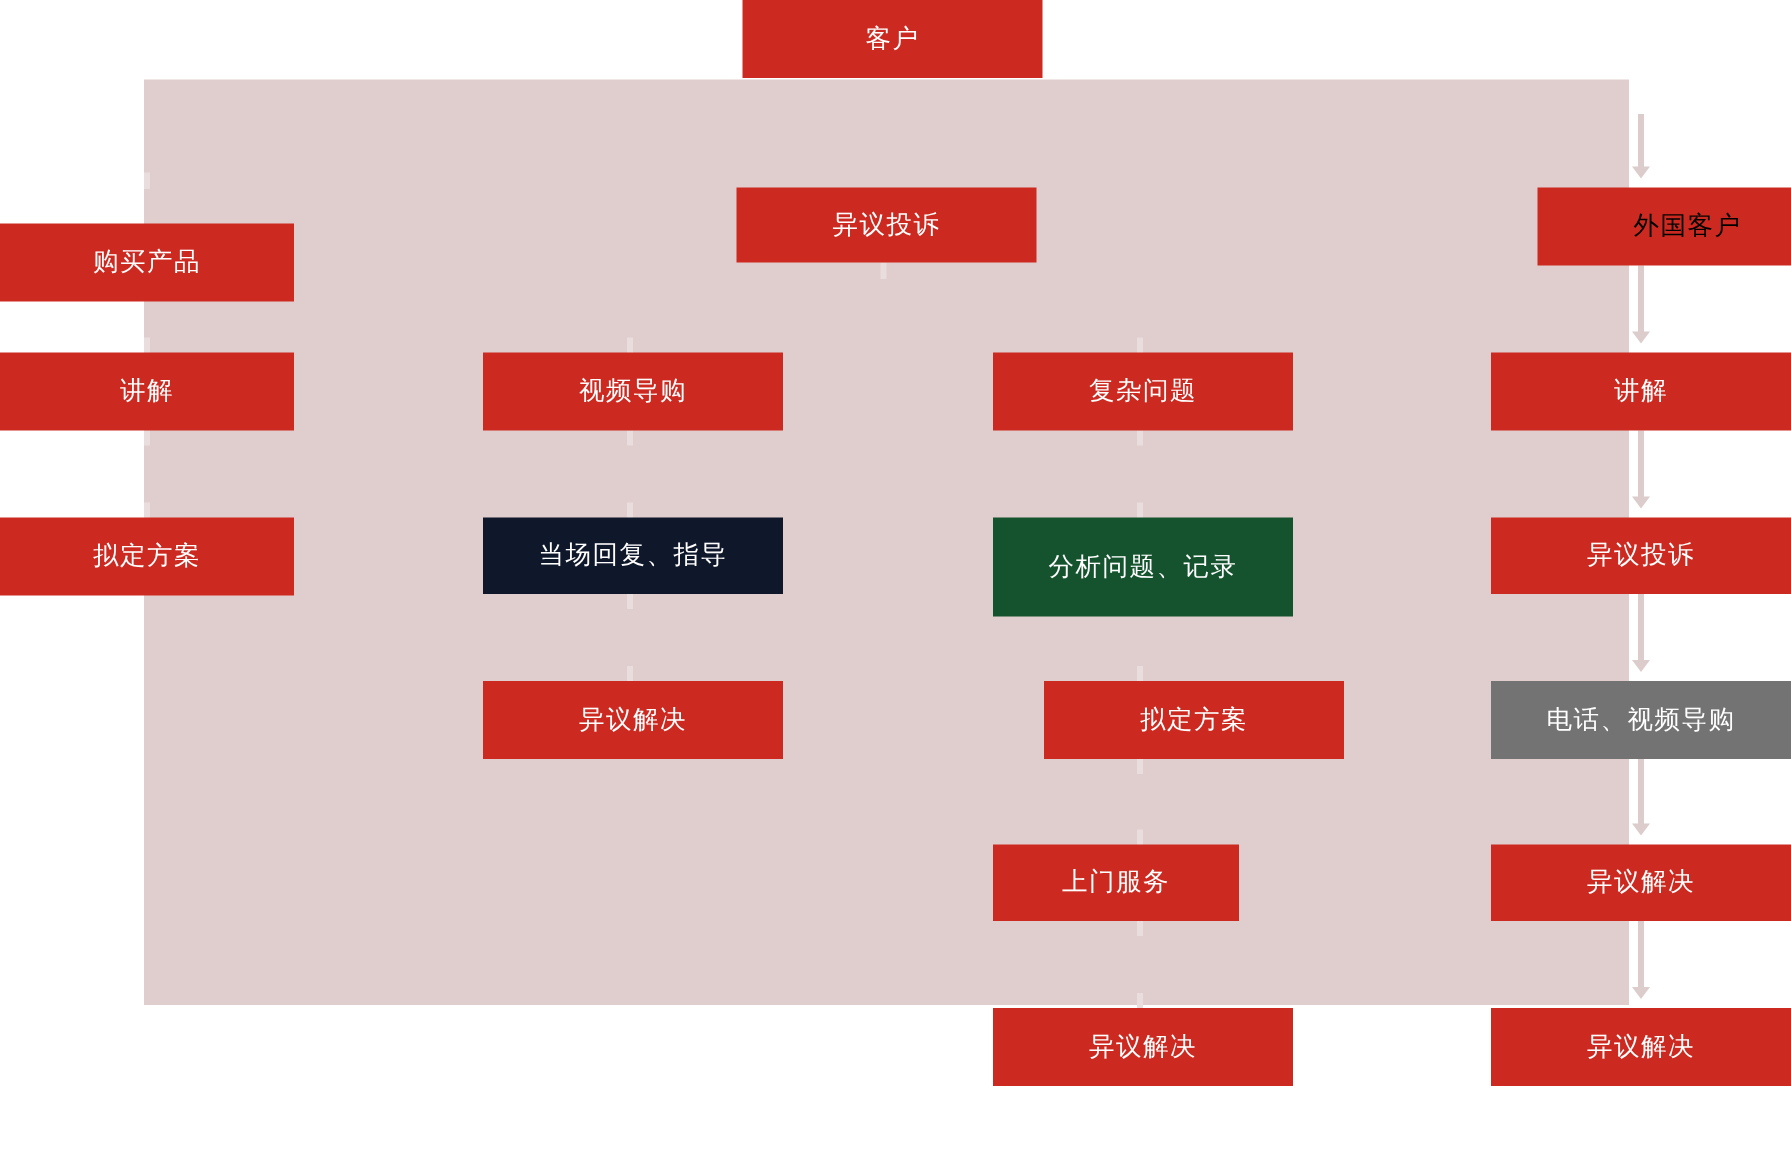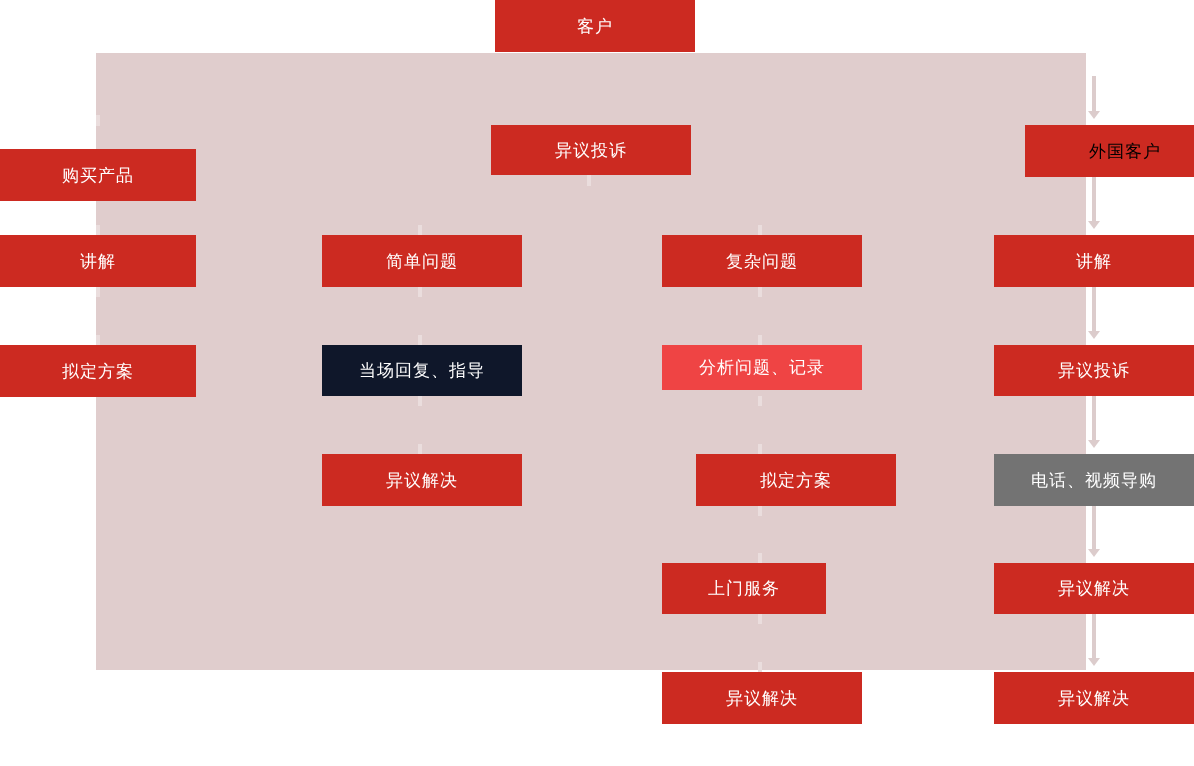--- a/index.html
+++ b/index.html
@@ -117,32 +117,32 @@
       <div class="node" style="left: 0px; top: 235px; width: 196px; height: 52px; background: rgb(204, 42, 33); color: rgb(255, 255, 255);">
         <span class="label">讲解</span>
       </div>
       <div class="node" style="left: 0px; top: 345px; width: 196px; height: 52px; background: rgb(204, 42, 33); color: rgb(255, 255, 255);">
         <span class="label">拟定方案</span>
       </div>
       <div class="node" style="left: 491px; top: 125px; width: 200px; height: 50px; background: rgb(204, 42, 33); color: rgb(255, 255, 255);">
         <span class="label">异议投诉</span>
       </div>
       <div class="node" style="left: 322px; top: 235px; width: 200px; height: 52px; background: rgb(204, 42, 33); color: rgb(255, 255, 255);">
-        <span class="label">简单问题</span>
+        <span class="label">视频导购</span>
       </div>
       <div class="node" style="left: 322px; top: 345px; width: 200px; height: 51px; background: #0f172a; color: rgb(255, 255, 255);">
         <span class="label">当场回复、指导</span>
       </div>
       <div class="node" style="left: 322px; top: 454px; width: 200px; height: 52px; background: rgb(204, 42, 33); color: rgb(255, 255, 255);">
         <span class="label">异议解决</span>
       </div>
       <div class="node" style="left: 662px; top: 235px; width: 200px; height: 52px; background: rgb(204, 42, 33); color: rgb(255, 255, 255);">
         <span class="label">复杂问题</span>
       </div>
-      <div class="node" style="left: 662px; top: 345px; width: 200px; height: 45px; background: #ef4444; color: rgb(255, 255, 255);">
+      <div class="node" style="left: 662px; top: 345px; width: 200px; height: 66px; background: #14532d; color: rgb(255, 255, 255);">
         <span class="label">分析问题、记录</span>
       </div>
       <div class="node" style="left: 696px; top: 454px; width: 200px; height: 52px; background: rgb(204, 42, 33); color: rgb(255, 255, 255);">
         <span class="label">拟定方案</span>
       </div>
       <div class="node" style="left: 662px; top: 563px; width: 164px; height: 51px; background: rgb(204, 42, 33); color: rgb(255, 255, 255);">
         <span class="label">上门服务</span>
       </div>
       <div class="node" style="left: 662px; top: 672px; width: 200px; height: 52px; background: rgb(204, 42, 33); color: rgb(255, 255, 255);">
         <span class="label">异议解决</span>

